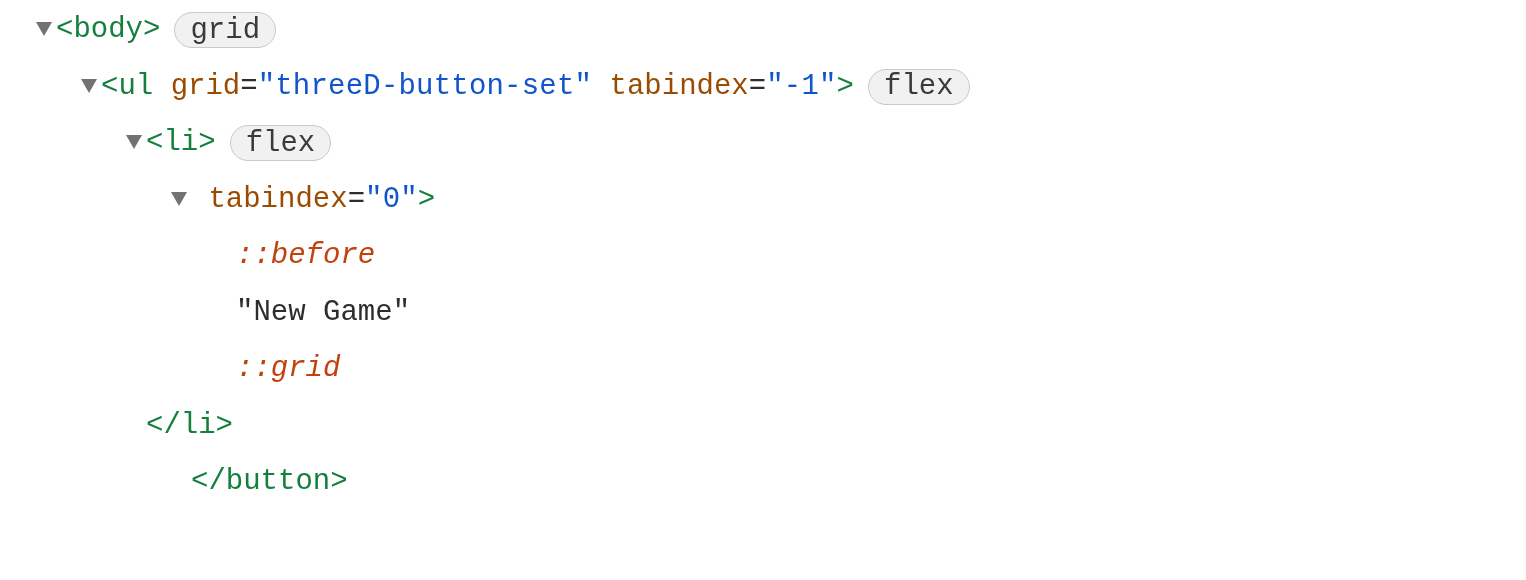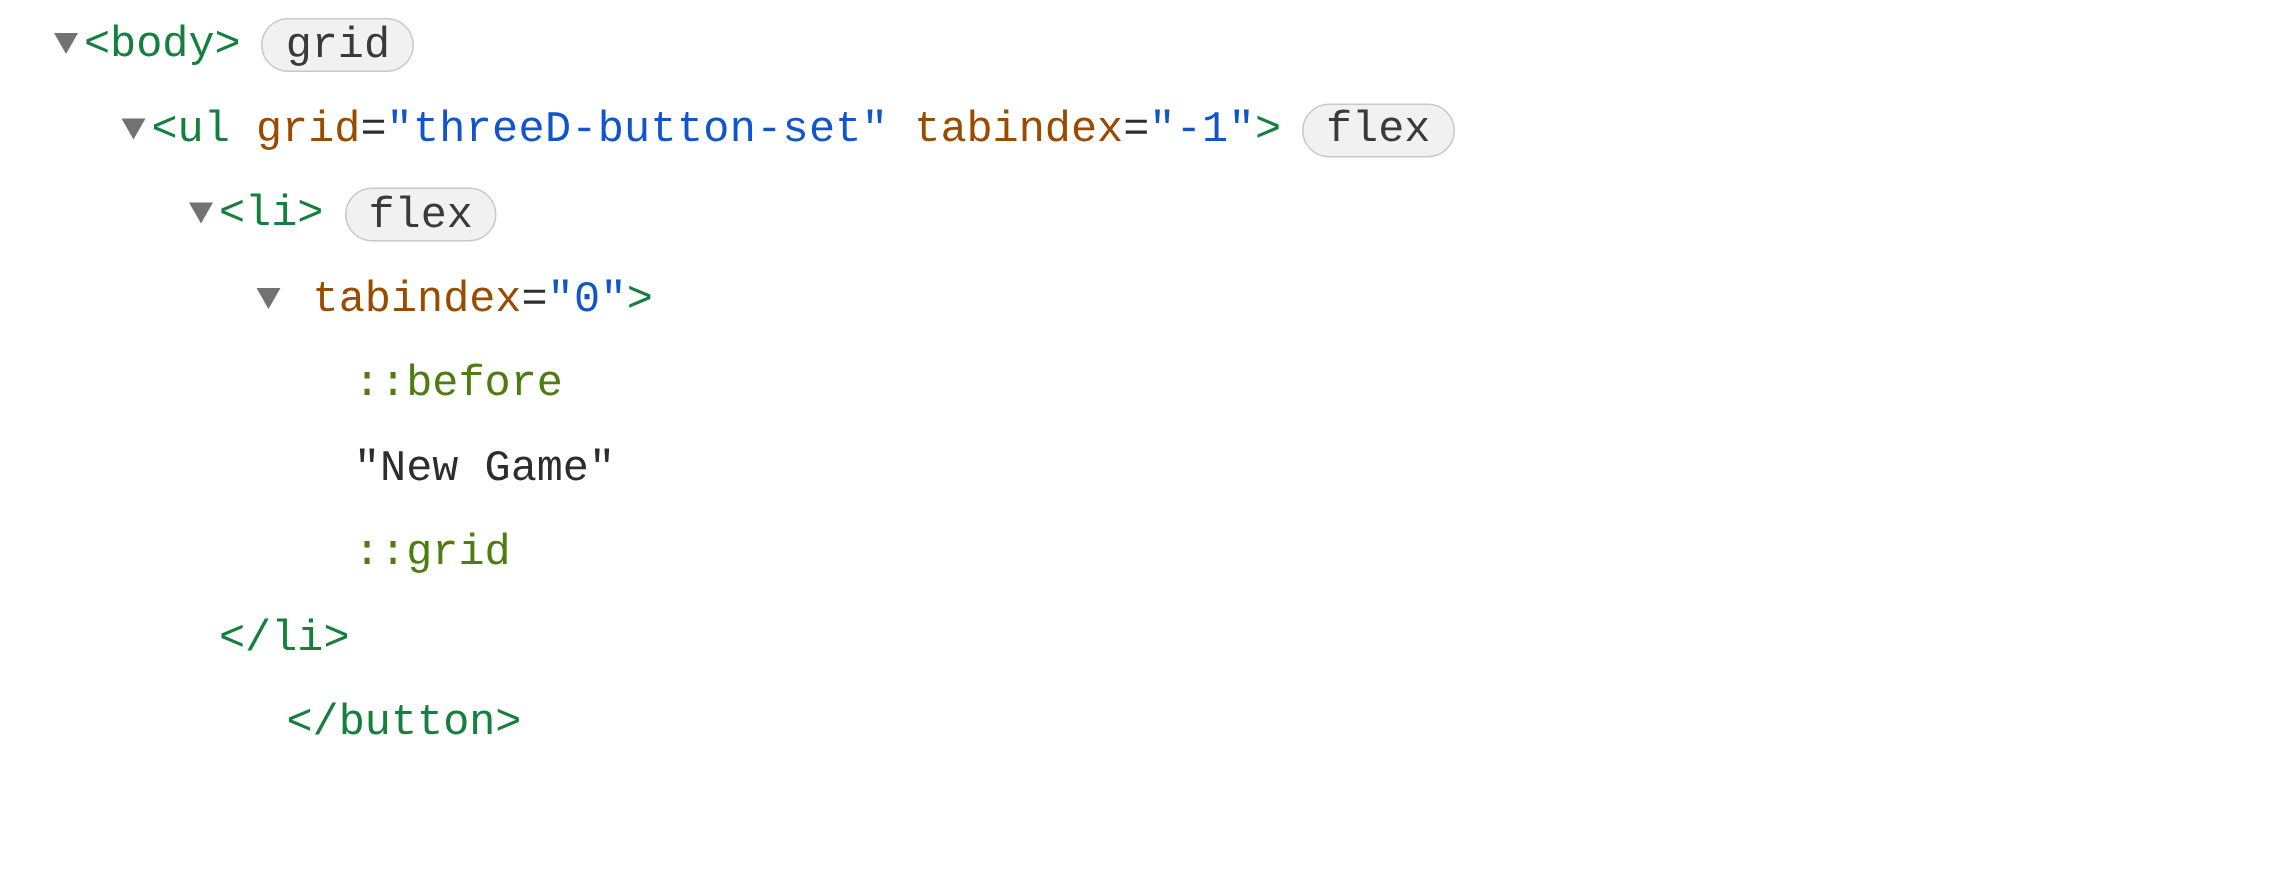--- a/index.html
+++ b/index.html
@@ -46,21 +46,21 @@
   .indent-2 .arrow { width: 146px; }
   .indent-3 .arrow { width: 191px; }
 
   .tag { color: #15803d; }
   .attr-name { color: #9a4b00; }
   .attr-eq { color: #2d2d2d; }
   .attr-val {
     color: #1155cc;
     letter-spacing: 0.2px;
   }
-  .pseudo { color: #4d7c0f; }
+  .pseudo { color: #c2410c; font-style: italic; }
   .text-node { color: #2d2d2d; }
 
   .badge {
     display: inline-flex;
     align-items: center;
     justify-content: center;
     font-size: 29px;
     background: #f1f1f1;
     color: #3a3a3a;
     border: 1.5px solid #c8c8c8;

